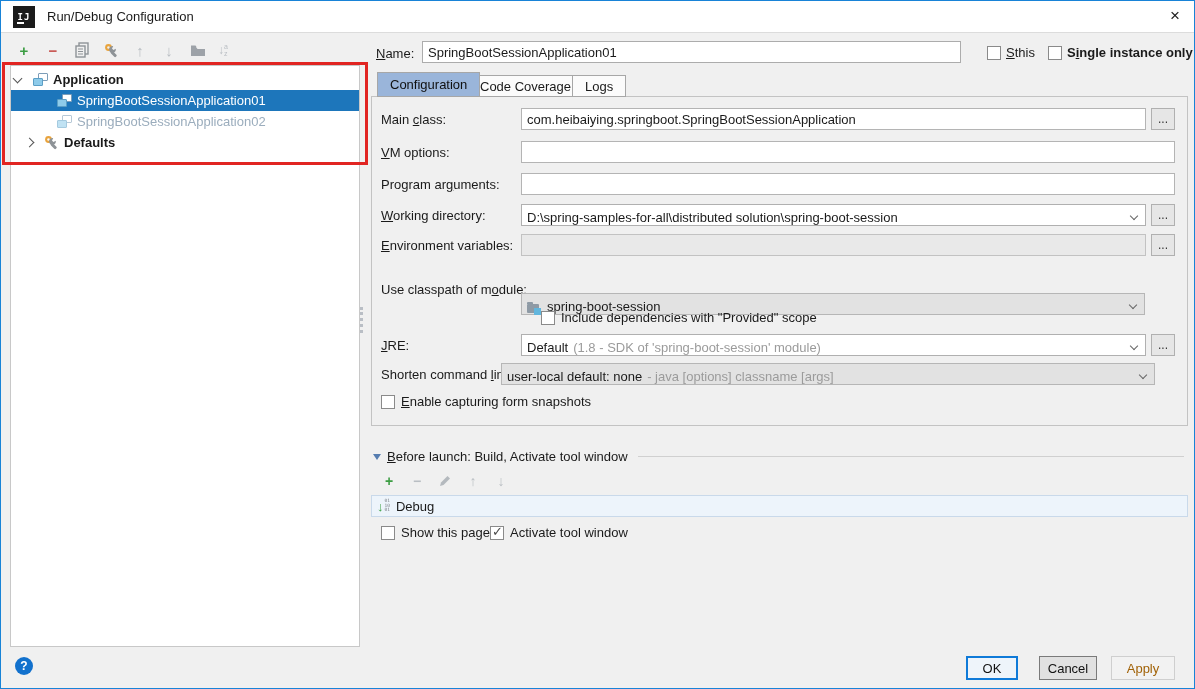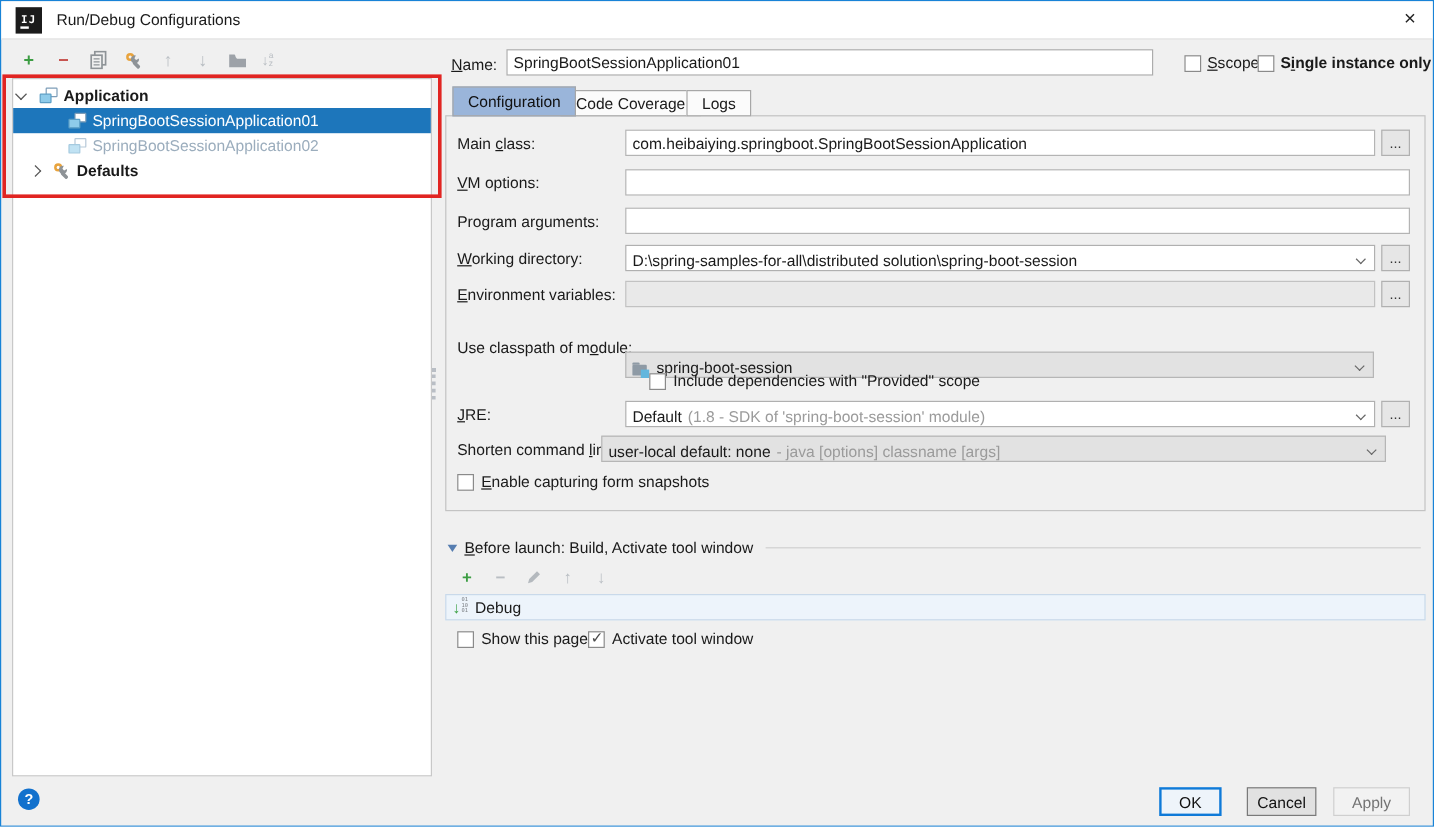--- a/index.html
+++ b/index.html
@@ -76,32 +76,32 @@
   .build-row { position:absolute; left:370px; top:494px; width:817px; height:22px; background:#edf4fb; border:1px solid #c9d9ea; display:flex; align-items:center; padding:0 5px; font-size:13px; color:#1a1a1a; gap:6px; }
   .build-ic { display:flex; align-items:center; gap:1px; flex:none; }
   .build-ic .arr { color:#3fa347; font-weight:bold; font-size:13px; line-height:13px; }
   .build-ic .digits { display:flex; flex-direction:column; font:4.5px "DejaVu Sans Mono",monospace; color:#7b7f85; line-height:4.5px; }
 
   
   .help { position:absolute; left:14px; top:656px; width:18px; height:18px; border-radius:50%; background:#1271cd; color:#fff; font-size:12px; font-weight:bold; display:flex; align-items:center; justify-content:center; cursor:pointer; }
   .btn { position:absolute; top:655px; height:24px; font-size:13px; display:flex; align-items:center; justify-content:center; cursor:pointer; }
   .btn-ok { left:965px; width:52px; background:#eef4fa; border:2px solid #0f7ad8; color:#111; }
   .btn-cancel { left:1038px; width:58px; background:#e1e1e1; border:1px solid #7a7a7a; color:#111; }
-  .btn-apply { left:1110px; width:64px; background:#f2f2f2; border:1px solid #cfcfcf; color:#737373; }
+  .btn-apply { left:1110px; width:64px; background:#f2f2f2; border:1px solid #cfcfcf; color:#a16207; }
 
   .wrench-svg, .copy-svg, .pencil-svg, .folder-svg { display:block; }
 </style>
 </head>
 <body>
 
 <div class="window">
 
   <div class="titlebar">
     <div class="logo">IJ</div>
-    <div class="title">Run/Debug Configurations</div>
+    <div class="title">Run/Debug Configuration</div>
     <div class="close-x">×</div>
   </div>
 
   <div class="toolbar">
     <div class="tbi green">+</div>
     <div class="tbi salmon">−</div>
     <div class="tbi">
       <svg class="copy-svg" width="15" height="16" viewBox="0 0 15 16">
         <rect x="4" y="1" width="9" height="11" fill="none" stroke="#8e9397" stroke-width="1.4"></rect>
         <rect x="1" y="4" width="9" height="11" fill="#f0f0f0" stroke="#8e9397" stroke-width="1.4"></rect>
@@ -173,21 +173,21 @@
 
   <div class="tree-red-rect"></div>
   <div class="splitter"></div>
 
   <div class="lbl name-label">
     <span></span><span class="mn">N</span><span>ame:</span>
   </div>
   <input class="name-input" readonly="" value="SpringBootSessionApplication01" style="">
   <div class="hdr-cb" style="left:986px;">
     <span class="cb"></span>
-    <span class="lbl"><span></span><span class="mn">S</span><span>scope</span></span>
+    <span class="lbl"><span></span><span class="mn">S</span><span>this</span></span>
   </div>
   <div class="hdr-cb" style="left:1047px;font-weight:bold;">
     <span class="cb"></span>
     <span class="lbl"><span>S</span><span class="mn">i</span><span>ngle instance only</span></span>
   </div>
 
   <div class="tab selected" style="left:376px; top:71px; height:25px;">Configuration</div>
   <div class="tab plain" style="left:466px; top:74px; height:22px;">Code Coverage</div>
   <div class="tab plain" style="left:571px; top:74px; height:22px;">Logs</div>
 

